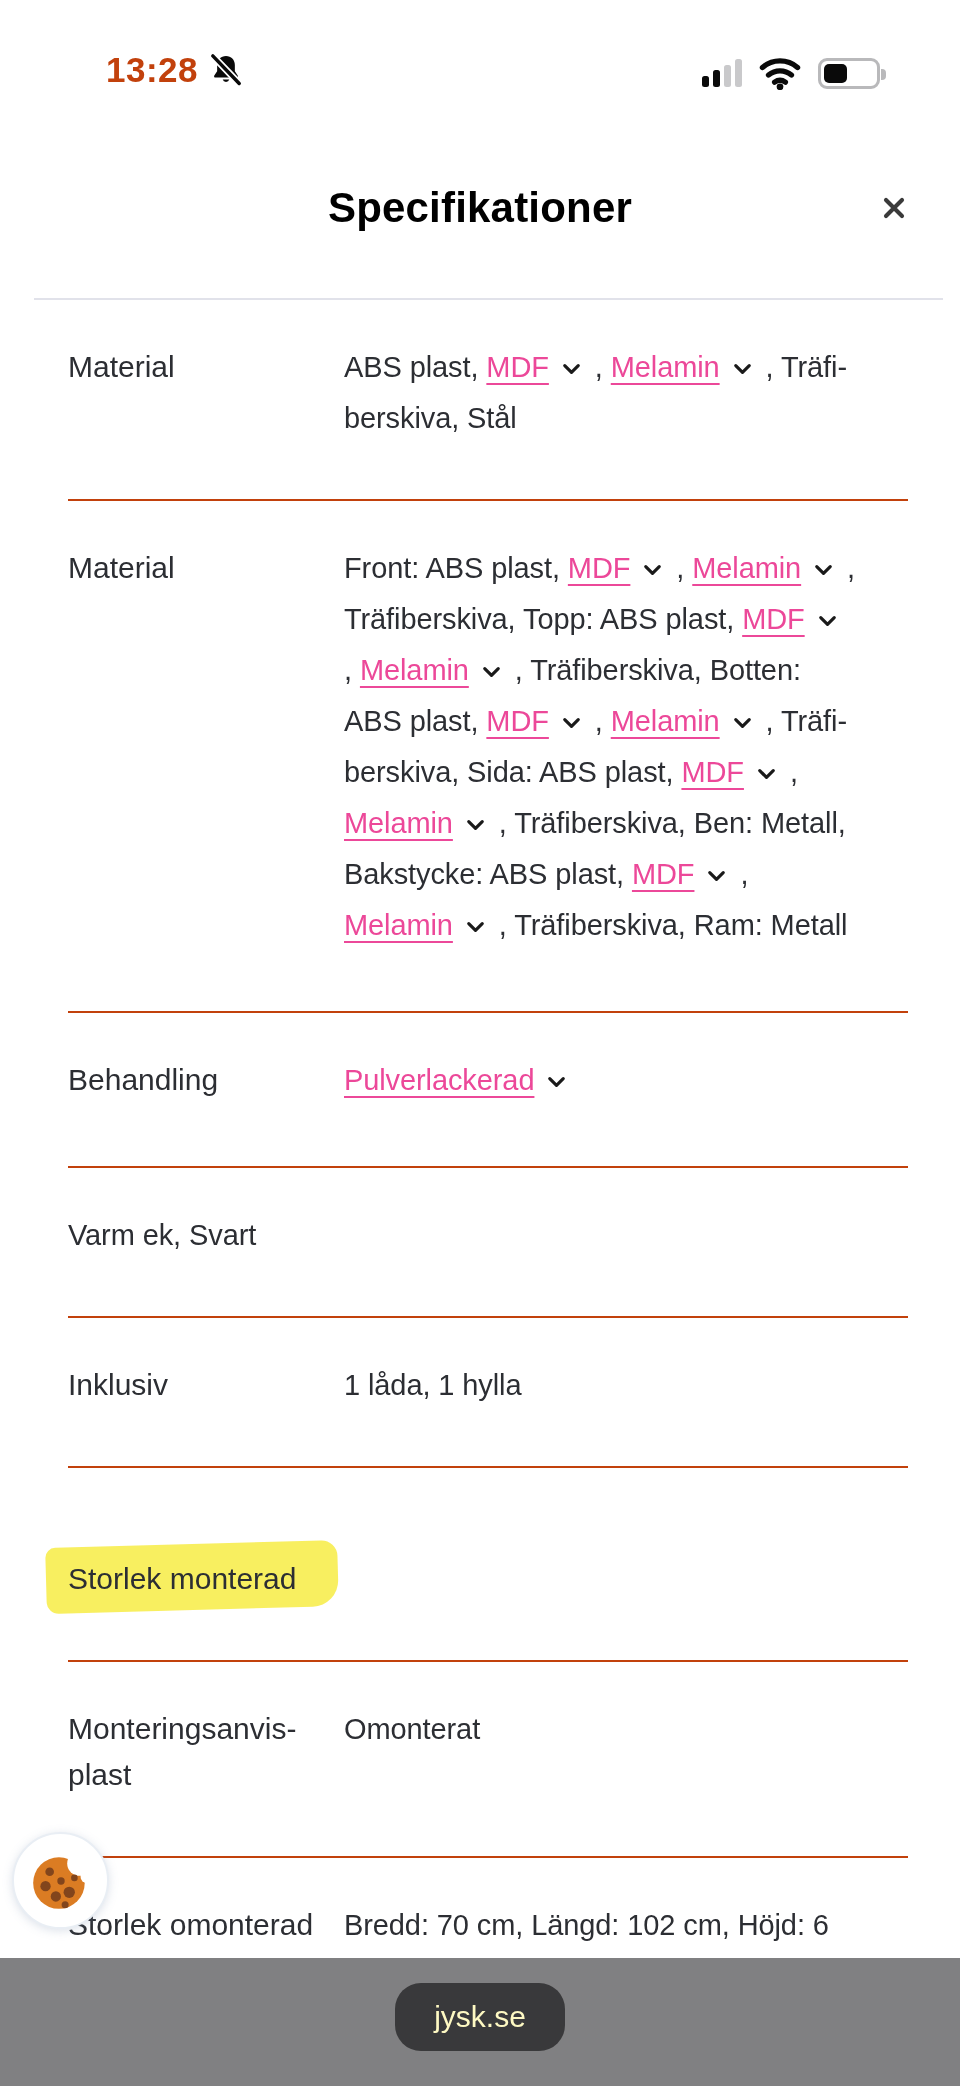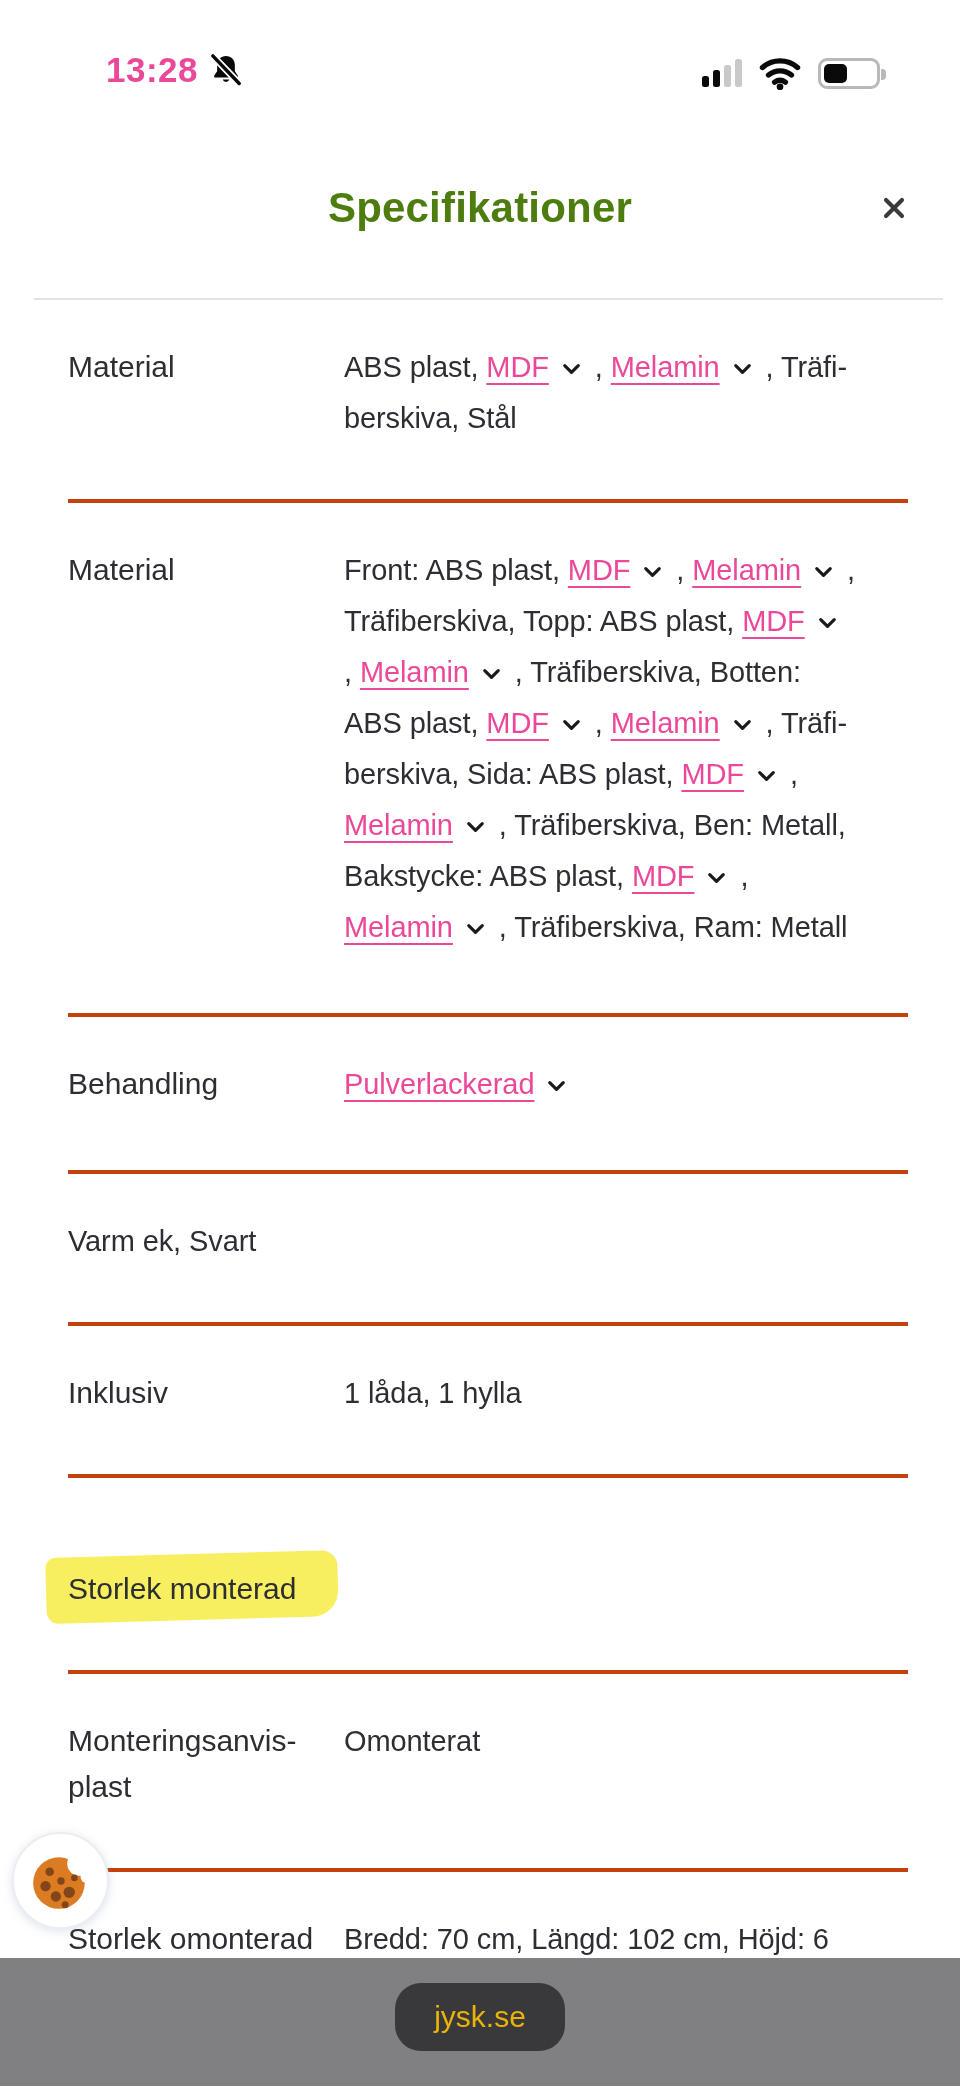--- a/index.html
+++ b/index.html
@@ -8,39 +8,39 @@
     background:#ffffff;
     font-family:"Liberation Sans", sans-serif;
     color:#2c2e33;
   }
   
   .status-bar{
     height:96px;display:flex;align-items:flex-end;justify-content:space-between;
     padding:0 80px 6px 106px;box-sizing:border-box;
   }
   .sb-left{display:flex;align-items:center;gap:10px;}
-  .sb-time{font-size:35px;font-weight:700;color:#ec4899;letter-spacing:.5px;}
+  .sb-time{font-size:35px;font-weight:700;color:#c2410c;letter-spacing:.5px;}
   .sb-right{display:flex;align-items:center;gap:16px;}
   .sig{display:flex;align-items:flex-end;gap:4px;height:28px;}
   .sig i{display:block;width:7px;border-radius:2.5px;}
   .sig i:nth-child(1){height:11px;background:#0a0a0a;}
   .sig i:nth-child(2){height:17px;background:#0a0a0a;}
   .sig i:nth-child(3){height:22px;background:#c9c9cb;}
   .sig i:nth-child(4){height:28px;background:#c9c9cb;}
   .battery{position:relative;width:62px;height:31px;border:3px solid #b9b9bb;border-radius:9px;box-sizing:border-box;}
   .battery::before{content:"";position:absolute;left:3px;top:3px;bottom:3px;width:23px;background:#0a0a0a;border-radius:5px;}
   .battery::after{content:"";position:absolute;right:-9px;top:8px;width:5px;height:11px;background:#b9b9bb;border-radius:0 4px 4px 0;}
   
   .modal-header{position:relative;margin-top:88px;text-align:center;}
-  .modal-title{font-size:42px;font-weight:700;color:#4d7c0f;letter-spacing:.2px;}
+  .modal-title{font-size:42px;font-weight:700;color:#000000;letter-spacing:.2px;}
   .close-btn{position:absolute;right:44px;top:2px;width:44px;height:44px;display:flex;align-items:center;justify-content:center;background:none;border:none;padding:0;cursor:pointer;}
   .header-rule{border-bottom:2px solid #e1e2ea;margin:66px 17px 0 34px;}
   
   .spec-table{margin:0 52px 0 68px;}
-  .row{display:flex;padding:44px 0 58px;border-bottom:4px solid #c2410c;}
+  .row{display:flex;padding:44px 0 58px;border-bottom:2px solid #c2410c;}
   .row:last-child{border-bottom:none;}
   .label{flex:none;width:276px;font-size:30px;line-height:46px;white-space:pre-line;position:relative;}
   .label.hl{z-index:0;margin-top:44px;}
   .label.hl::before{
     content:"";position:absolute;left:-22px;top:-12px;width:292px;height:66px;
     background:#f7ee52;border-radius:10px 16px 26px 12px;transform:rotate(-1.6deg);
     z-index:-1;opacity:.92;
   }
   .value{flex:1;font-size:29px;line-height:46px;white-space:pre-line;letter-spacing:-.1px;}
   .lnk{color:#ec4899;text-decoration:underline;text-decoration-thickness:2px;text-underline-offset:6px;cursor:pointer;}
@@ -53,21 +53,21 @@
   }
   
   .browser-bar{
     position:absolute;left:0;right:0;bottom:0;height:128px;background:#808082;z-index:4;
     display:flex;align-items:flex-start;justify-content:center;
   }
   .url-pill{
     margin-top:25px;width:170px;height:68px;background:#39393b;border-radius:26px;
     display:flex;align-items:center;justify-content:center;cursor:pointer;
   }
-  .url-pill span{color:#eab308;font-size:30px;}
+  .url-pill span{color:#fef9c3;font-size:30px;}
 </style>
 </head>
 <body>
 
 <div class="status-bar">
   <div class="sb-left">
     <span class="sb-time">13:28</span>
     <span style="display:inline-block;height:36px;">
       <svg width="36" height="36" viewBox="0 0 24 24">
         <path fill="#0a0a0a" d="M12 2.6c-3.4 0-5.9 2.5-5.9 6v4.2L4.2 15.6c-.4.6 0 1.4.8 1.4h14c.8 0 1.2-.8.8-1.4l-1.9-2.8V8.6c0-3.5-2.5-6-5.9-6z"></path>

